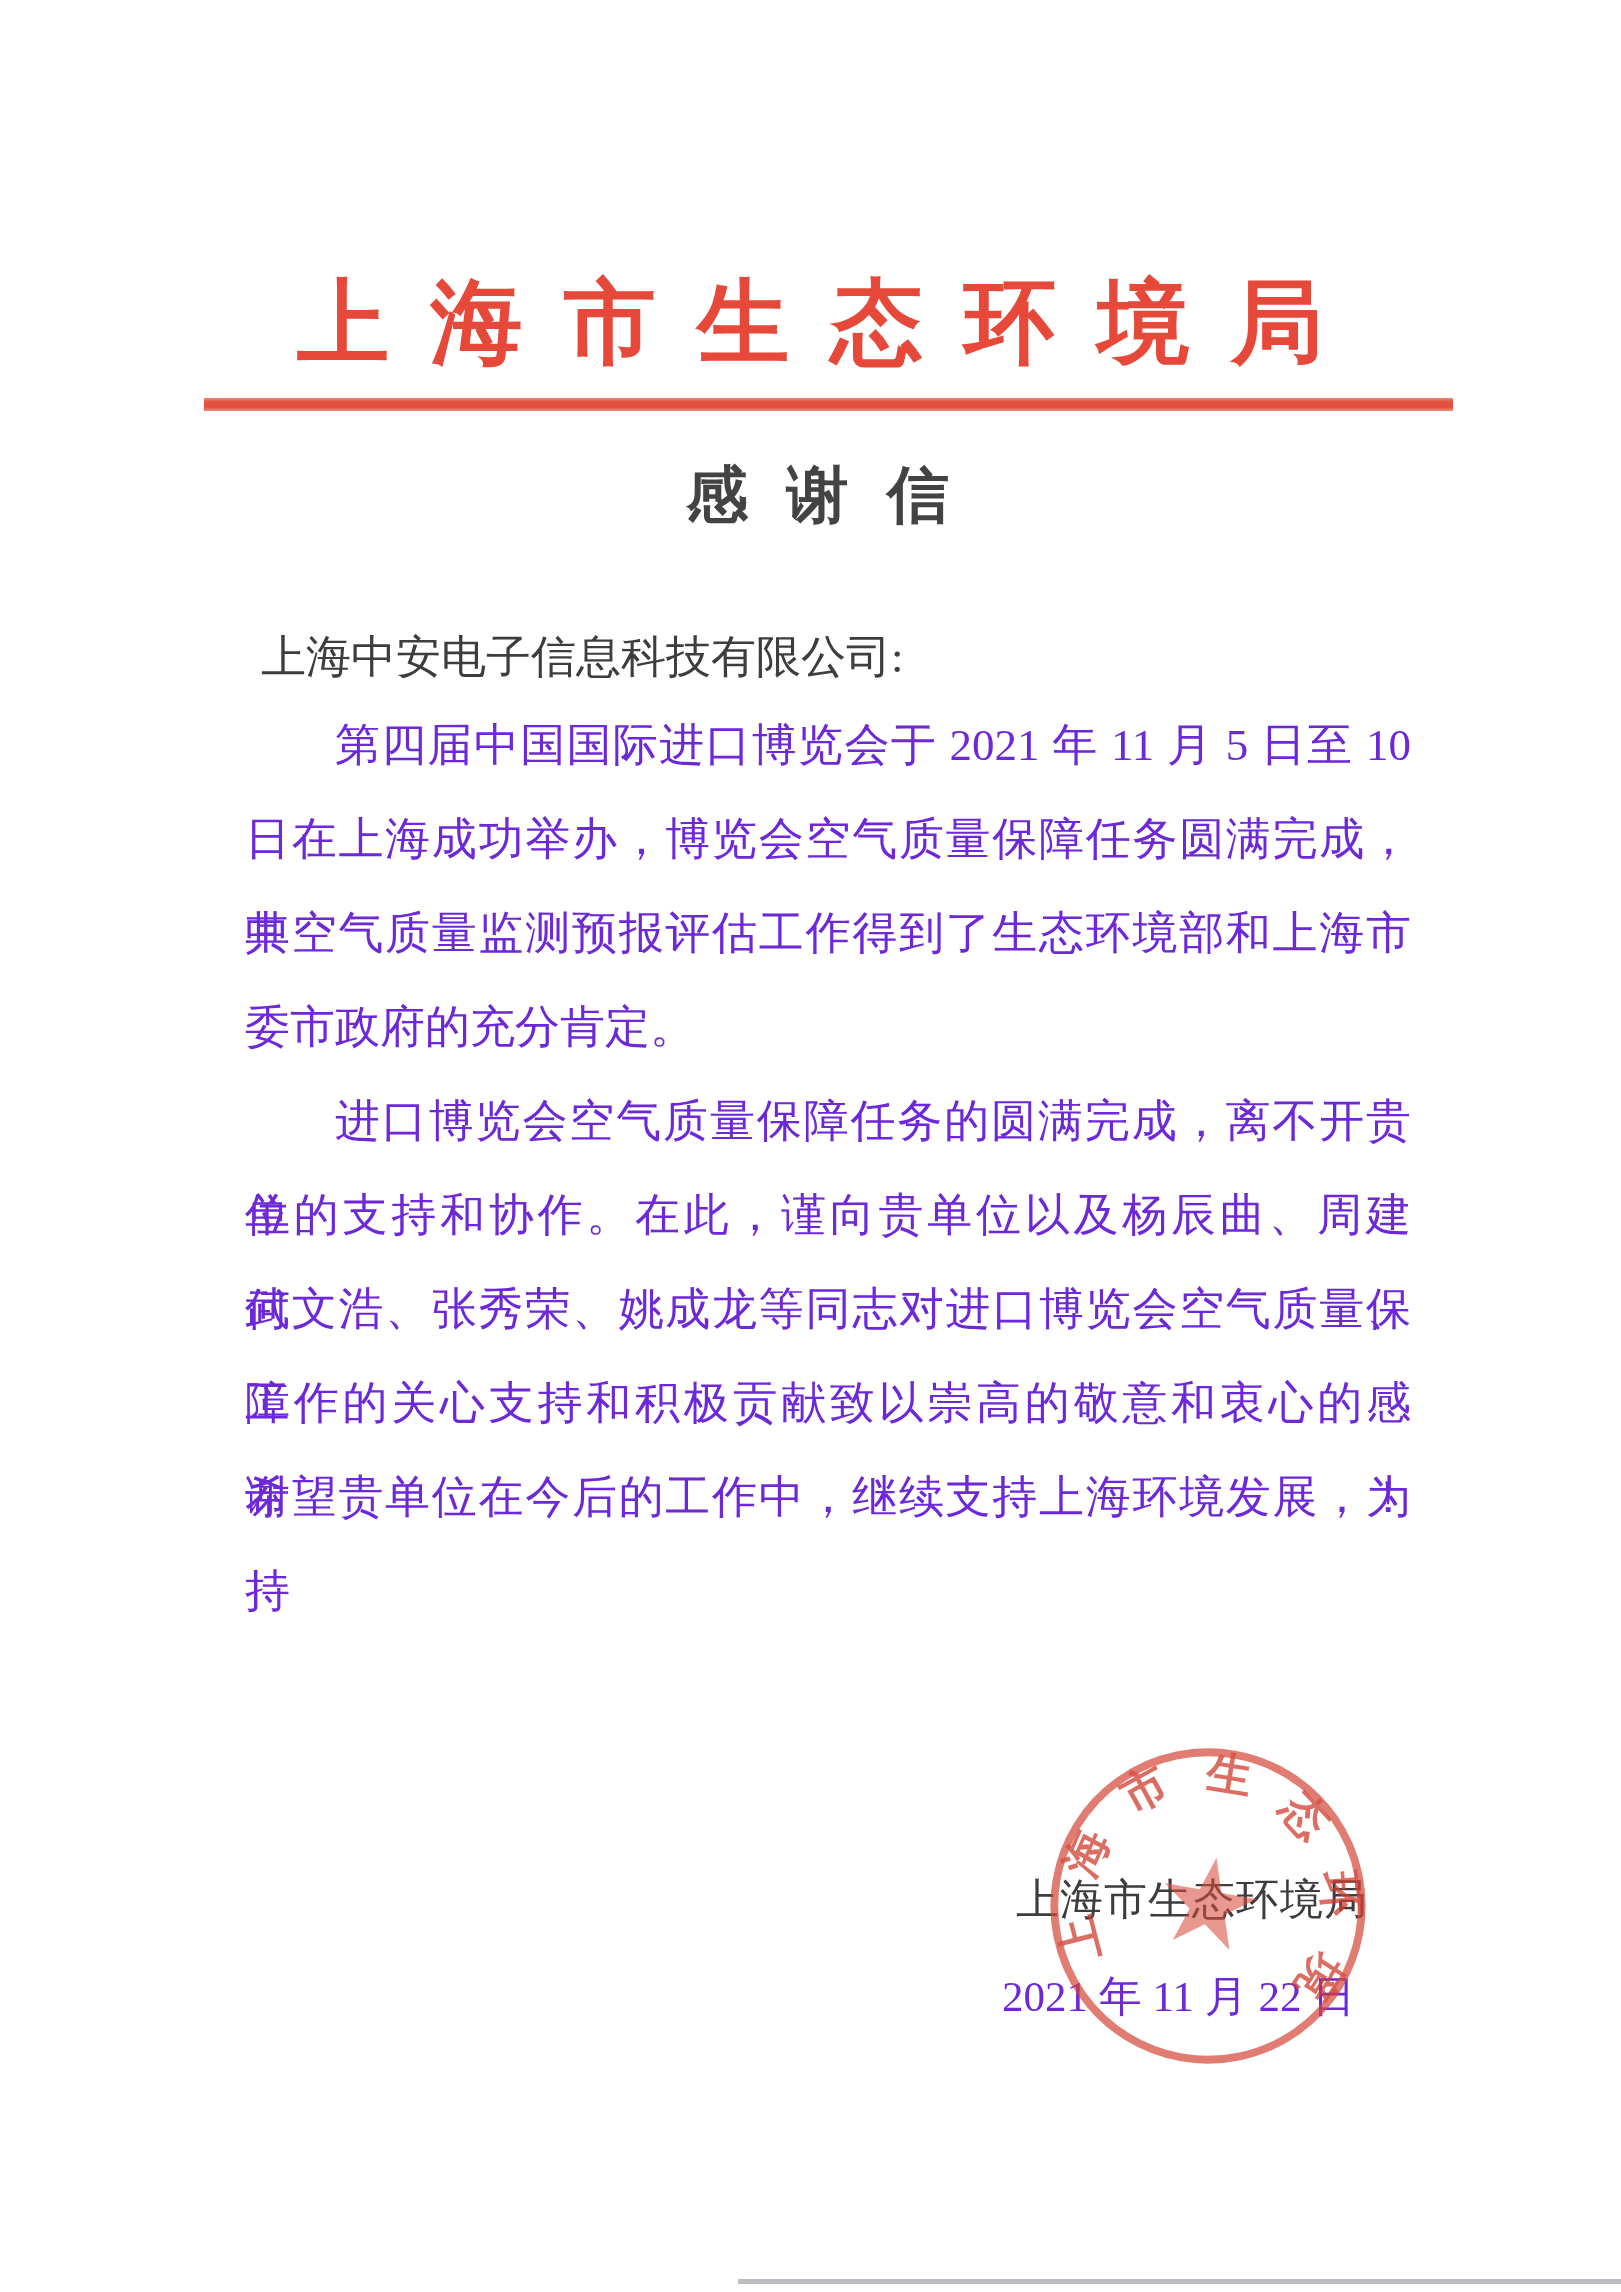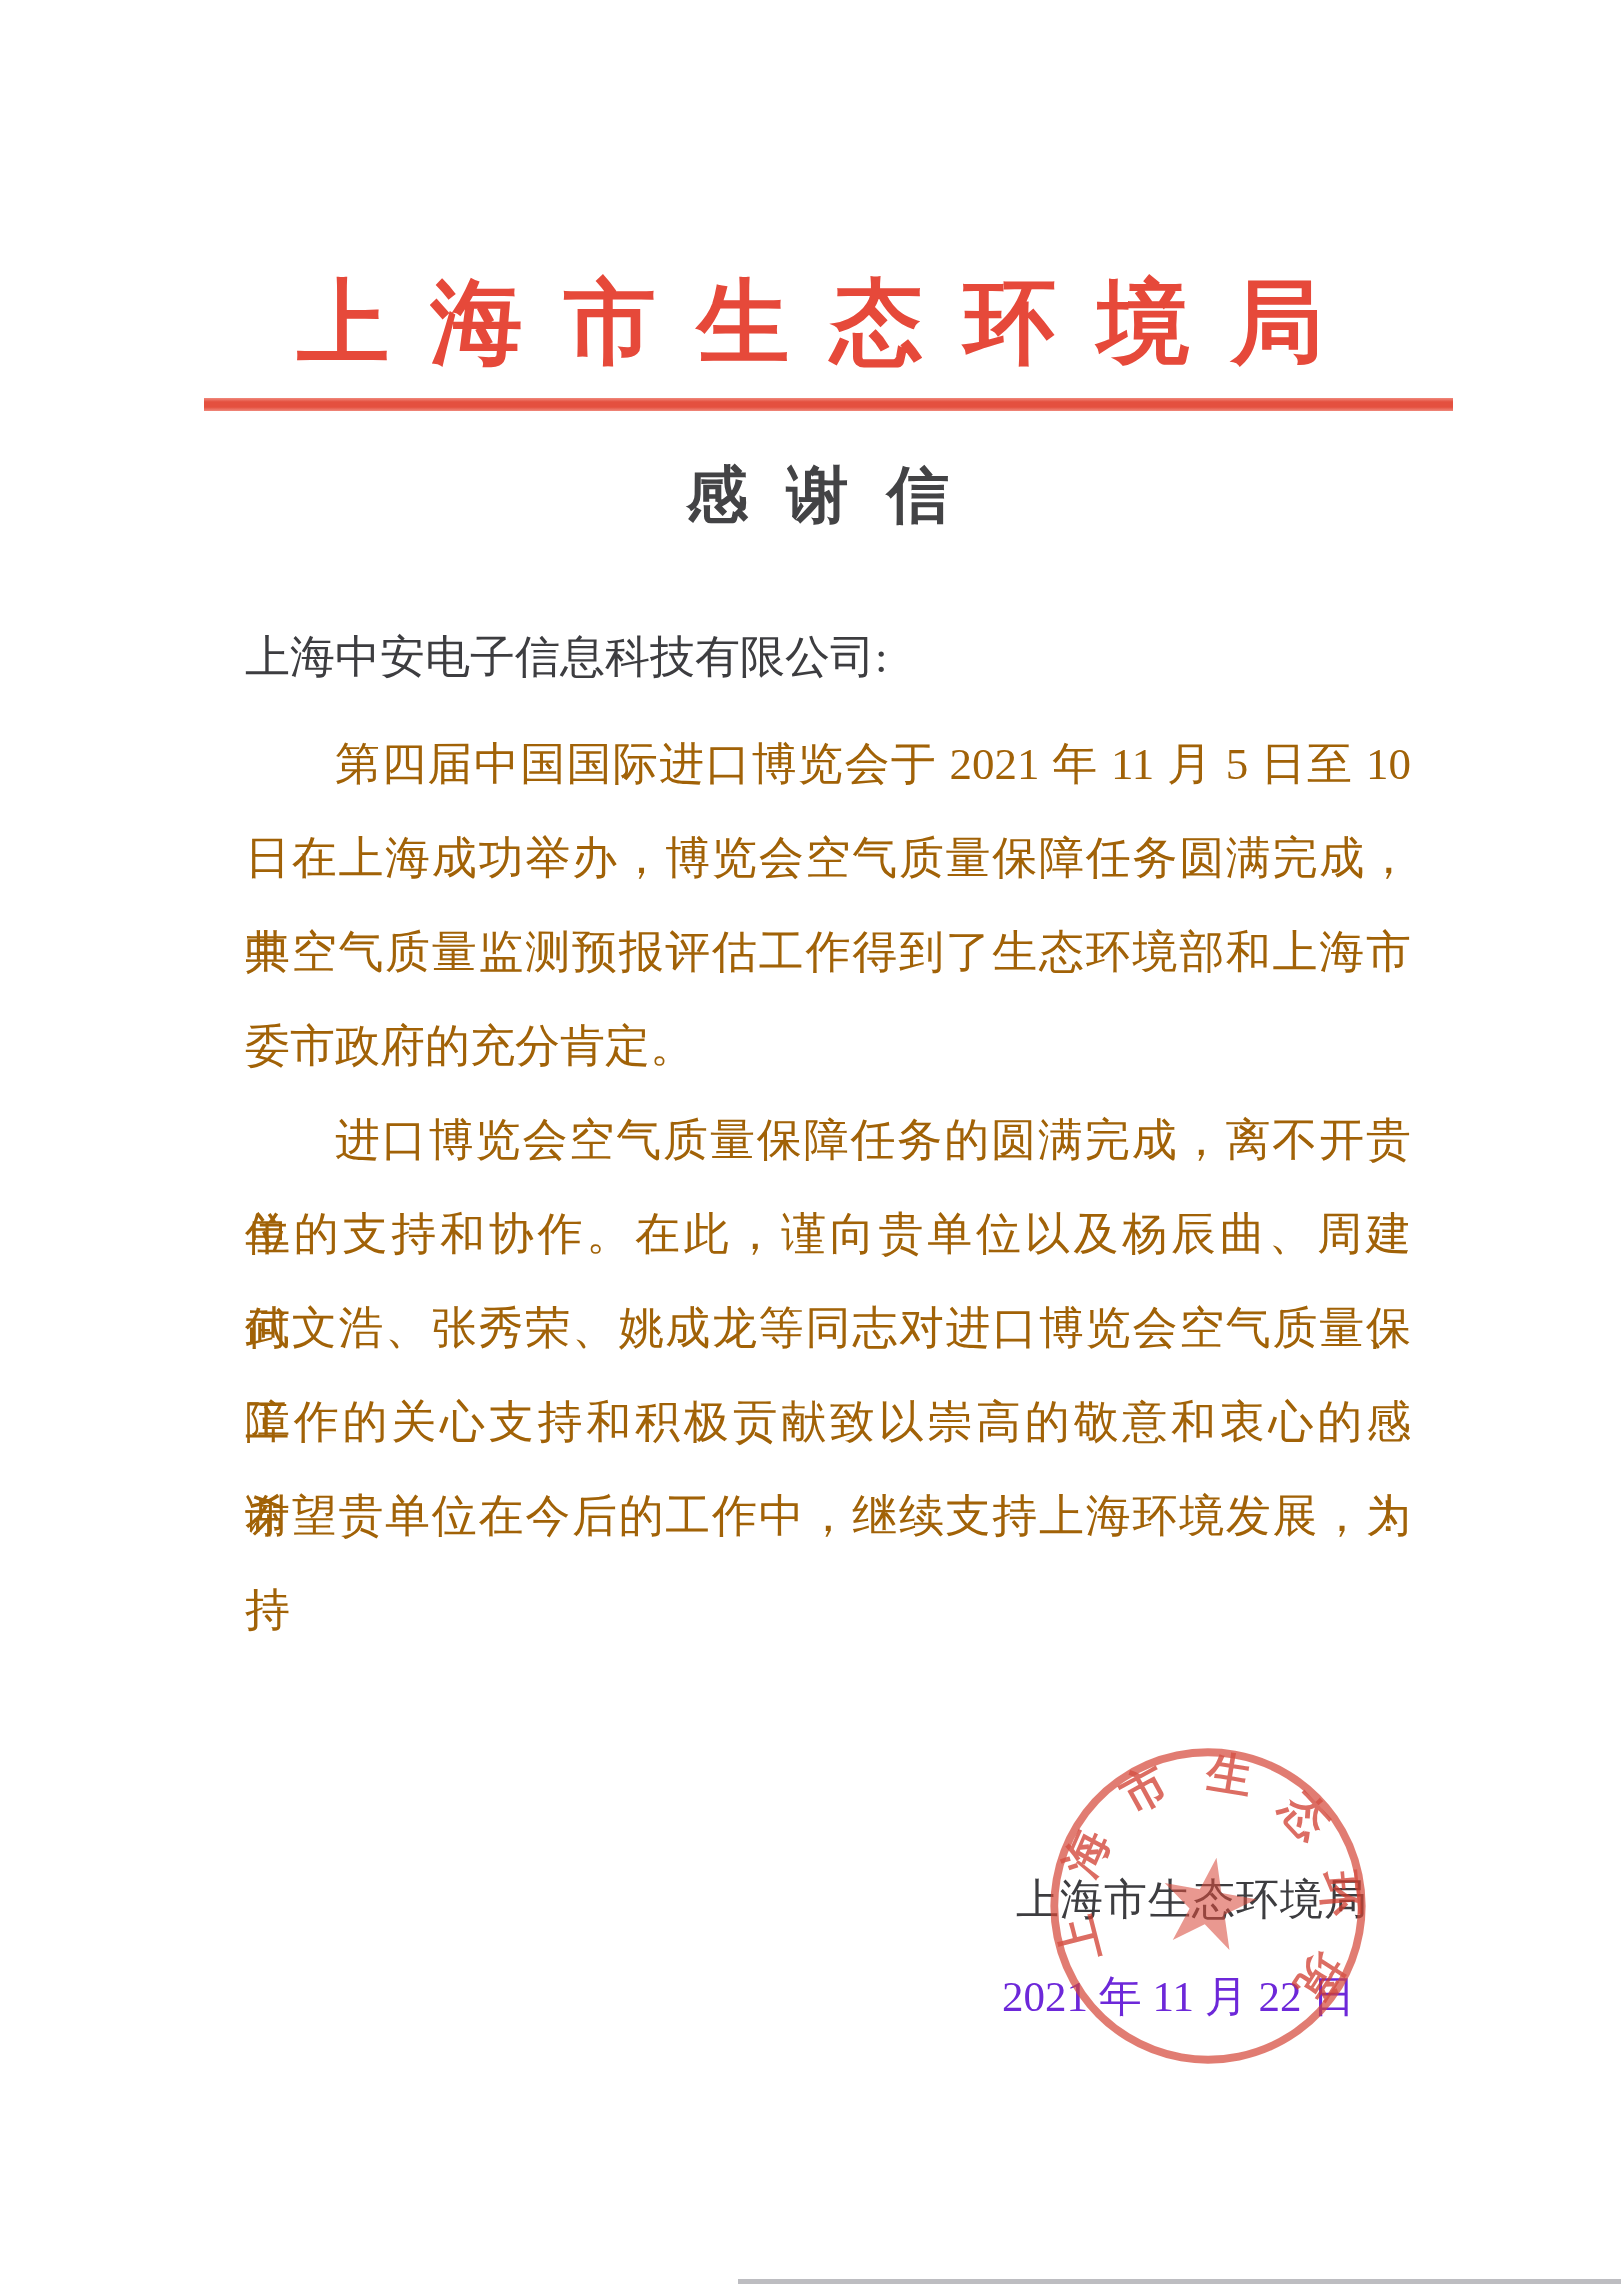--- a/index.html
+++ b/index.html
@@ -21,24 +21,24 @@
     background:linear-gradient(#f0897c,#e4503f 30%,#e4503f 70%,#f0897c);
   }
   
   .doc-title{
     left:686px;top:457px;width:263px;height:76px;
     display:flex;justify-content:space-between;align-items:center;
     font-size:62px;font-weight:bold;color:#434345;
   }
   
   .salutation{
-    left:245px;top:610px;width:1166px;height:94px;line-height:94px;
+    left:261px;top:610px;width:1166px;height:94px;line-height:94px;
     font-size:45px;color:#3d3d40;white-space:nowrap;
   }
-  .body-text{left:245px;top:717px;width:1166px;color:#a16207;}
+  .body-text{left:245px;top:698px;width:1166px;color:#6d28d9;}
   .line{
     height:94px;line-height:94px;font-size:45px;
     text-align:justify;text-align-last:justify;text-justify:inter-character;
   }
   .line.indent{text-indent:90px;}
   .line.para-end{text-align-last:left;}
   
   .signature{
     left:1016px;top:1853px;width:353px;height:94px;line-height:94px;
     font-size:43px;color:#3d3d40;letter-spacing:1px;white-space:nowrap;

